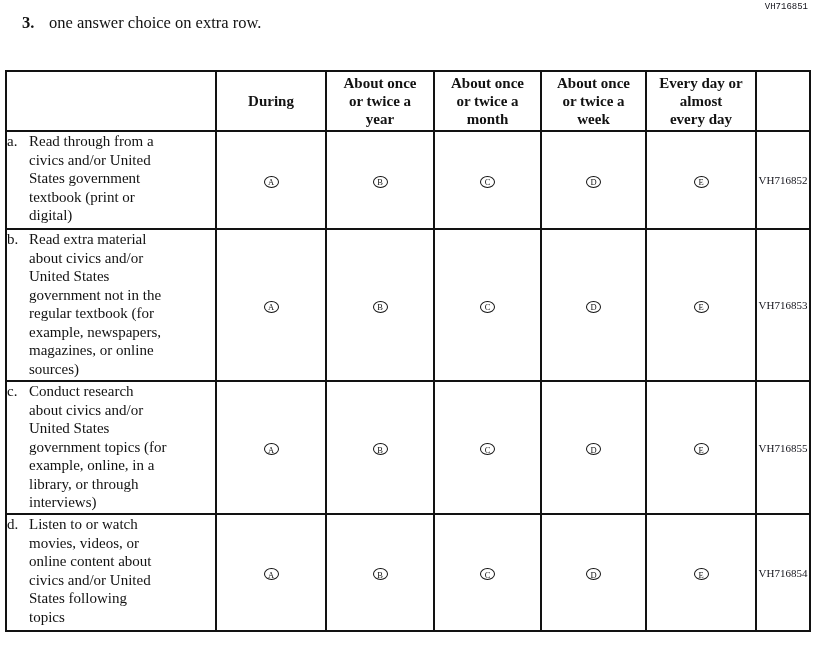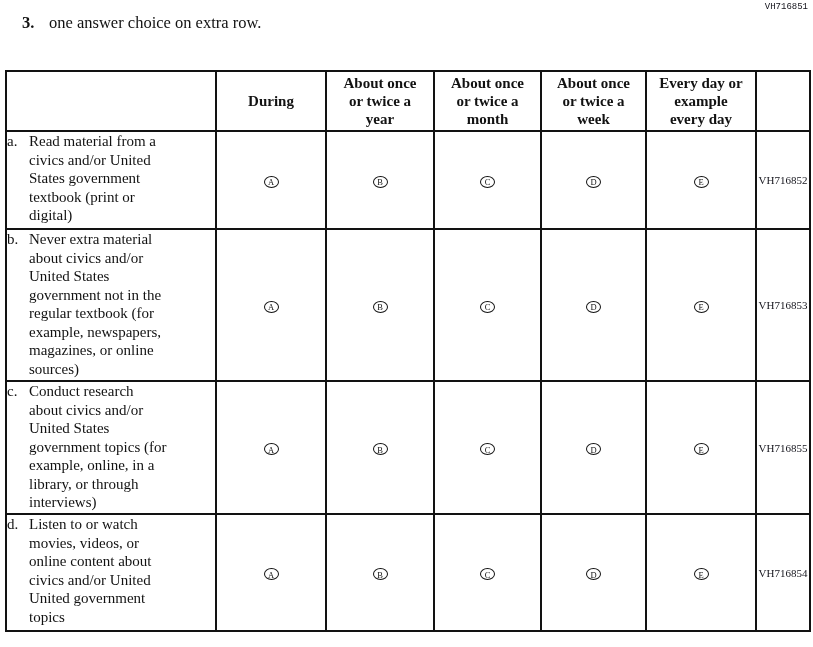--- a/index.html
+++ b/index.html
@@ -137,51 +137,51 @@
         <th>About once
 or twice a
 year</th>
         <th>About once
 or twice a
 month</th>
         <th>About once
 or twice a
 week</th>
         <th>Every day or
-example
+almost
 every day</th>
         <th></th>
       </tr>
     </thead>
     <tbody>
 
       <tr class="h-a">
         <td class="stem">
           <div class="stem-wrap">
             <span class="stem-letter">a.</span>
-            <span class="stem-text">Read material from a
+            <span class="stem-text">Read through from a
 civics and/or United
 States government
 textbook (print or
 digital)</span>
           </div>
         </td>
         <td class="opt"><span class="bubble">A</span></td>
         <td class="opt"><span class="bubble">B</span></td>
         <td class="opt"><span class="bubble">C</span></td>
         <td class="opt"><span class="bubble">D</span></td>
         <td class="opt"><span class="bubble">E</span></td>
         <td class="code">VH716852</td>
       </tr>
 
       <tr class="h-b">
         <td class="stem">
           <div class="stem-wrap">
             <span class="stem-letter">b.</span>
-            <span class="stem-text">Never extra material
+            <span class="stem-text">Read extra material
 about civics and/or
 United States
 government not in the
 regular textbook (for
 example, newspapers,
 magazines, or online
 sources)</span>
           </div>
         </td>
         <td class="opt"><span class="bubble">A</span></td>
@@ -214,21 +214,21 @@
       </tr>
 
       <tr class="h-d">
         <td class="stem">
           <div class="stem-wrap">
             <span class="stem-letter">d.</span>
             <span class="stem-text">Listen to or watch
 movies, videos, or
 online content about
 civics and/or United
-United government
+States following
 topics</span>
           </div>
         </td>
         <td class="opt"><span class="bubble">A</span></td>
         <td class="opt"><span class="bubble">B</span></td>
         <td class="opt"><span class="bubble">C</span></td>
         <td class="opt"><span class="bubble">D</span></td>
         <td class="opt"><span class="bubble">E</span></td>
         <td class="code">VH716854</td>
       </tr>

